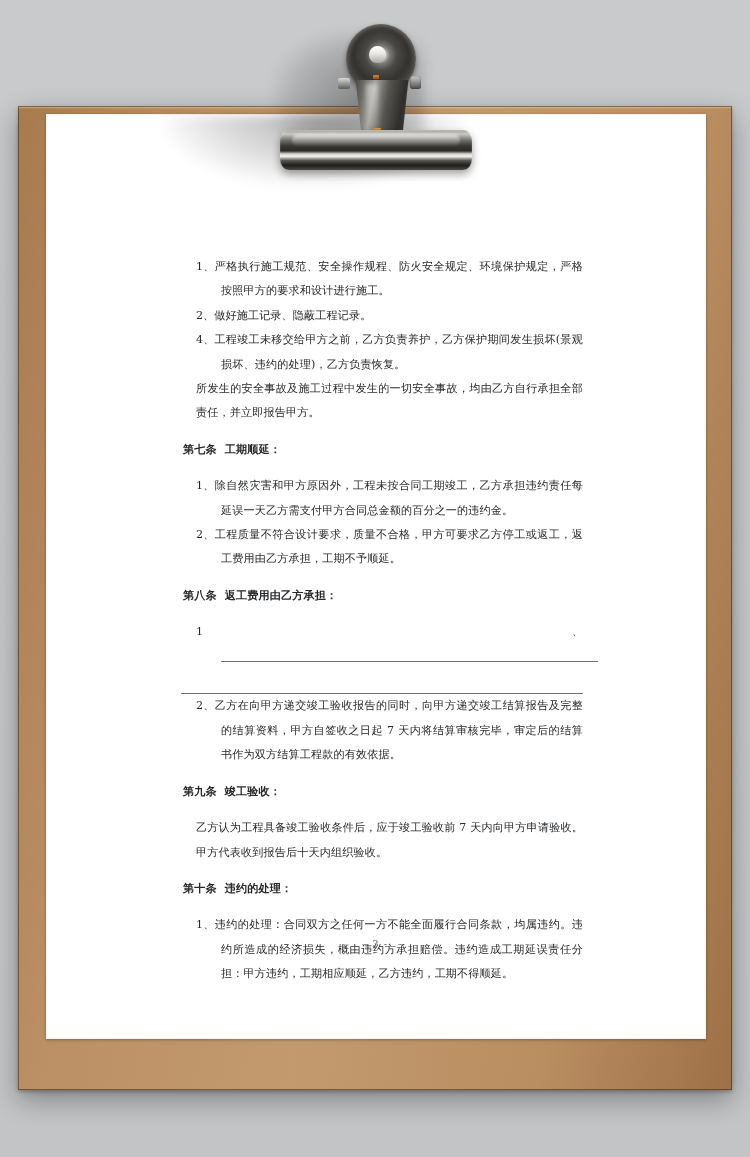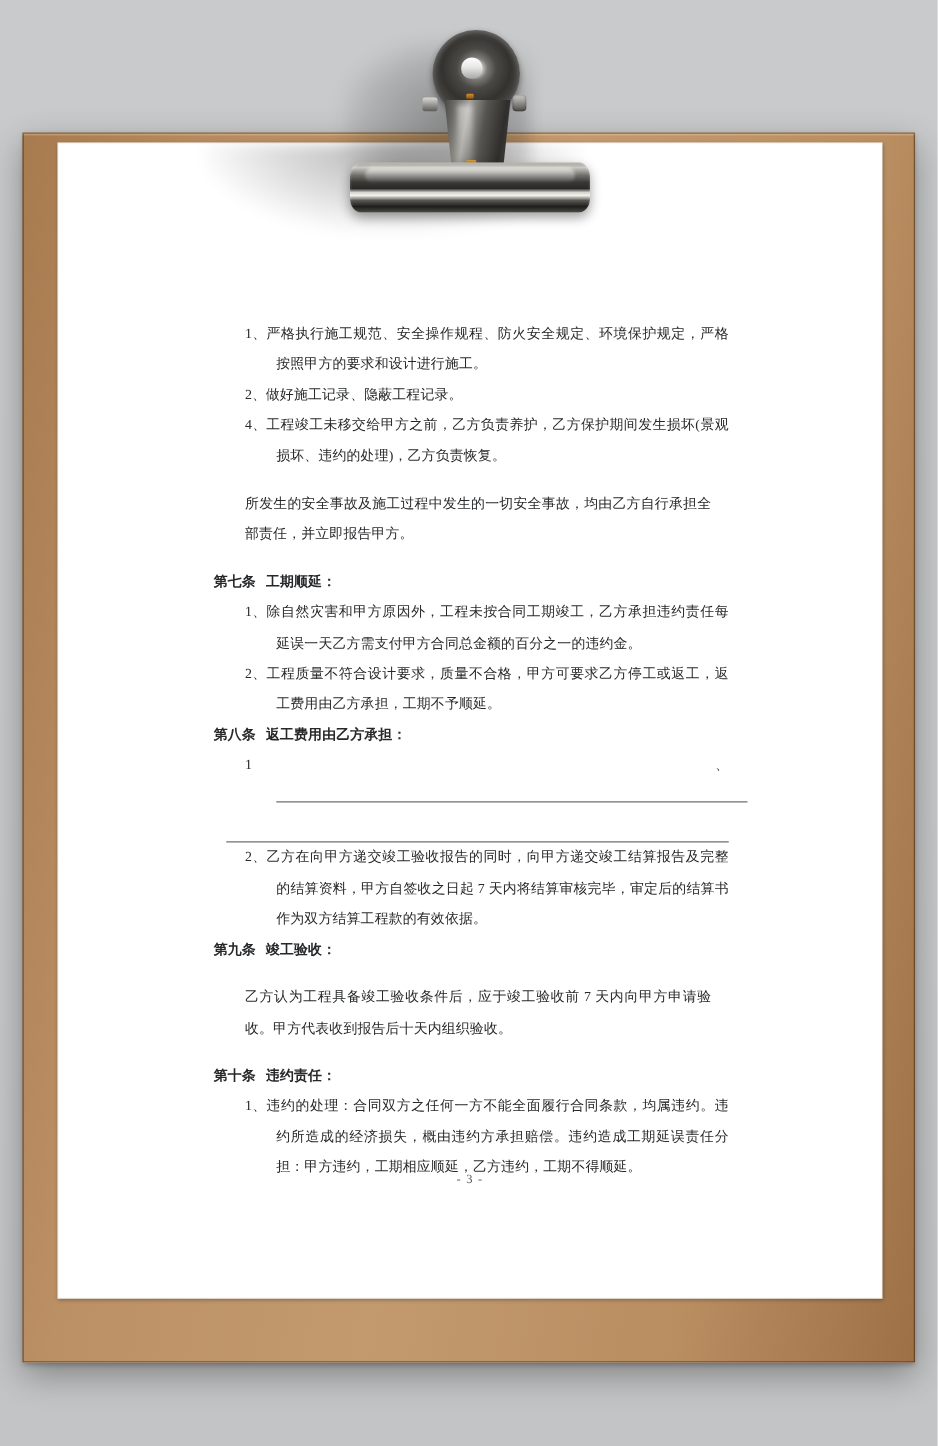--- a/index.html
+++ b/index.html
@@ -13,21 +13,20 @@
     background: #c8c9ca;
     font-family: "DejaVu Serif", "Liberation Serif", serif;
   }
 
   
   .scene {
     position: relative;
     width: 750px;
     height: 1157px;
     background: linear-gradient(180deg, #c9cacb 0%, #c7c8c9 55%, #c3c4c5 100%);
-    font-family: Liberation Serif, serif;
   }
 
   
   .clipboard {
     position: absolute;
     left: 18px;
     top: 106px;
     width: 714px;
     height: 984px;
     background: linear-gradient(100deg, #a87b4f 0%, #bb9064 22%, #c29a6e 50%, #b98e61 78%, #9e7046 100%);
@@ -77,39 +76,39 @@
     left: 125px;
     top: 141px;
     width: 412px;
     color: #27282a;
     font-size: 11.1px;
     line-height: 24.4px;
     letter-spacing: 0.15px;
   }
   .heading {
     font-weight: bold;
-    margin: 0;
+    margin: 12px;
     white-space: nowrap;
   }
   .heading .h-num { margin-right: 8px; }
 
   
   .item {
     margin: 0;
     padding-left: 25px;
     text-indent: -25px;
     margin-left: 25px;
     text-align: justify;
     text-justify: inter-ideograph;
   }
   .item .marker { letter-spacing: 0px; }
 
   
   .para {
-    margin: 14px;
+    margin: 0;
     margin-left: 25px;
     text-align: justify;
     text-justify: inter-ideograph;
   }
 
   
   .blank-inline {
     display: inline-block;
     border-bottom: 1px solid #6e7073;
     vertical-align: -2px;
@@ -315,21 +314,21 @@
         <p class="para">所发生的安全事故及施工过程中发生的一切安全事故，均由乙方自行承担全部责任，并立即报告甲方。</p>
         <p class="heading"><span class="h-num">第七条</span><span>工期顺延：</span></p>
         <p class="item"><span class="marker">1、</span><span>除自然灾害和甲方原因外，工程未按合同工期竣工，乙方承担违约责任每延误一天乙方需支付甲方合同总金额的百分之一的违约金。</span></p>
         <p class="item"><span class="marker">2、</span><span>工程质量不符合设计要求，质量不合格，甲方可要求乙方停工或返工，返工费用由乙方承担，工期不予顺延。</span></p>
         <p class="heading"><span class="h-num">第八条</span><span>返工费用由乙方承担：</span></p>
         <p class="item"><span class="marker">1、</span><span></span><span class="blank-inline" style="width: 377px;"></span></p>
         <div class="blank-row"></div>
         <p class="item"><span class="marker">2、</span><span>乙方在向甲方递交竣工验收报告的同时，向甲方递交竣工结算报告及完整的结算资料，甲方自签收之日起 7 天内将结算审核完毕，审定后的结算书作为双方结算工程款的有效依据。</span></p>
         <p class="heading"><span class="h-num">第九条</span><span>竣工验收：</span></p>
         <p class="para">乙方认为工程具备竣工验收条件后，应于竣工验收前 7 天内向甲方申请验收。甲方代表收到报告后十天内组织验收。</p>
-        <p class="heading"><span class="h-num">第十条</span><span>违约责任：</span></p>
+        <p class="heading"><span class="h-num">第十条</span><span>违约的处理：</span></p>
         <p class="item"><span class="marker">1、</span><span>违约的处理：合同双方之任何一方不能全面履行合同条款，均属违约。违约所造成的经济损失，概由违约方承担赔偿。违约造成工期延误责任分担：甲方违约，工期相应顺延，乙方违约，工期不得顺延。</span></p>
       </div>
 
     <div class="page-num">- 3 -</div>
   </div>
 
   <div class="clip">
     <div class="clip-wall-shadow"></div>
     <div class="clip-barrel-rim2"></div>
     <div class="clip-barrel-rim"></div>

